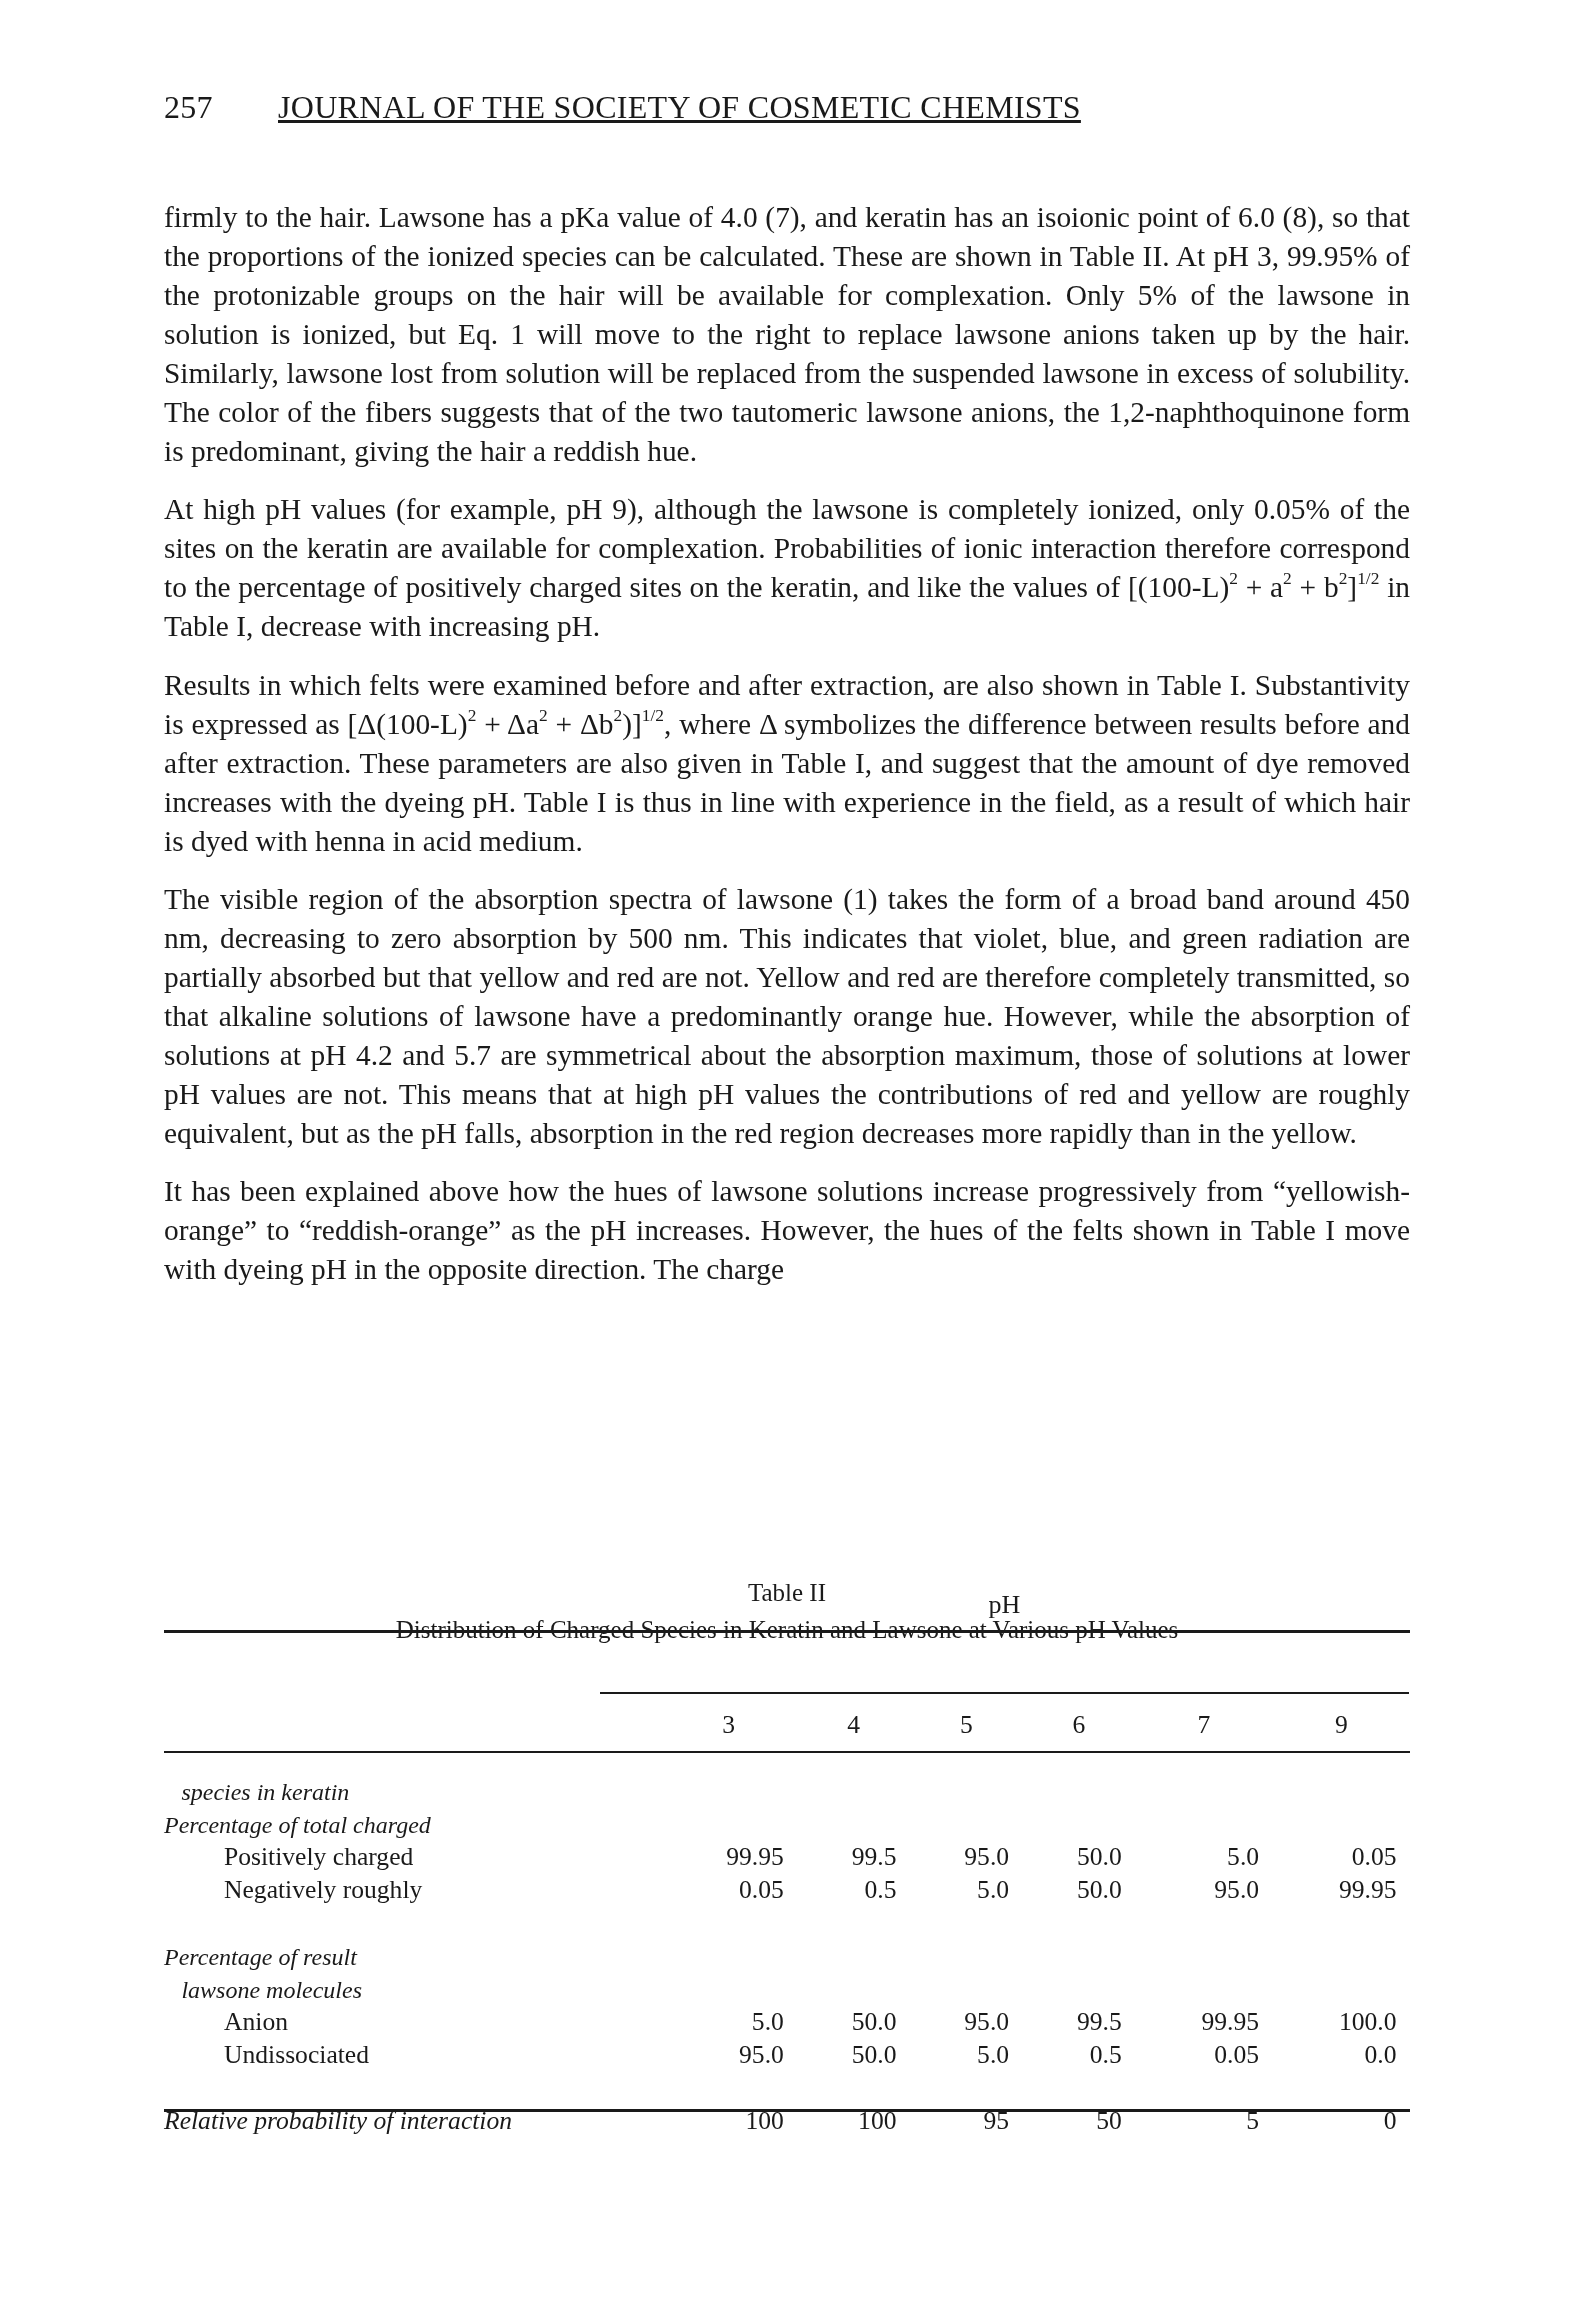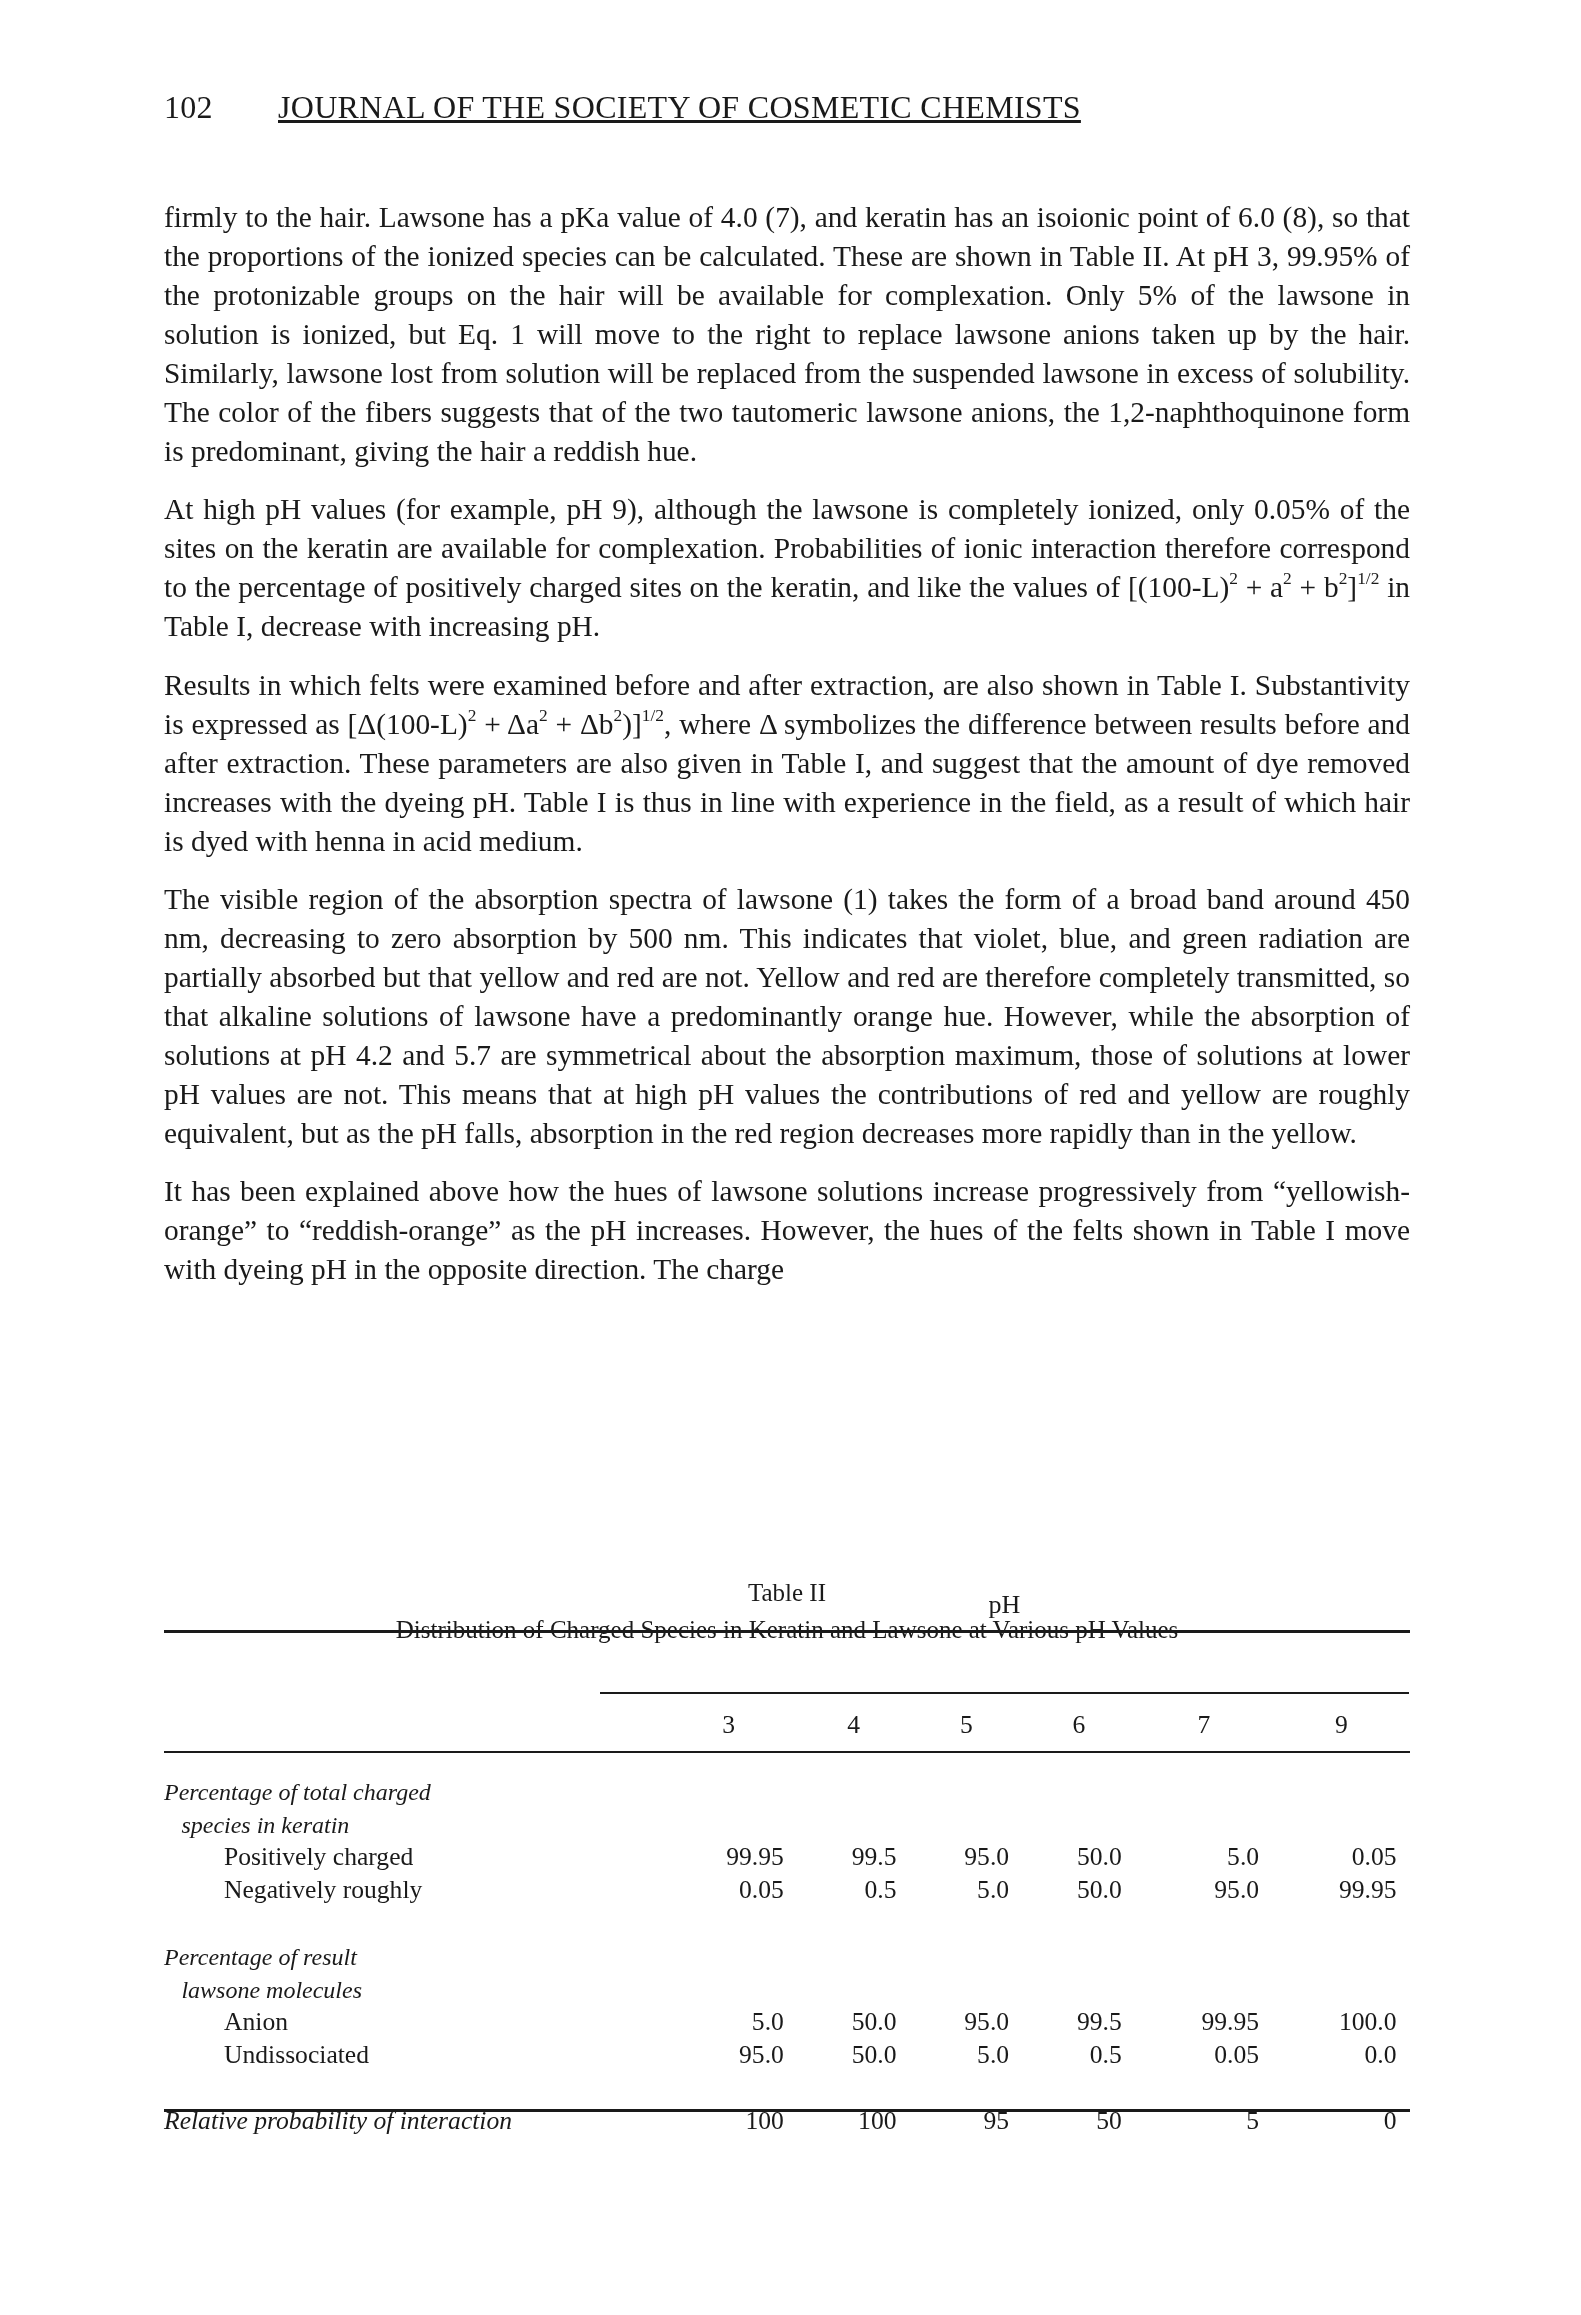--- a/index.html
+++ b/index.html
@@ -44,21 +44,21 @@
   .group td { font-style: italic; font-size: 24px; }
   .indent1 { padding-left: 17.4px !important; }
   .indent2 { padding-left: 60px !important; }
   .pad-r { padding-right: 13.5px !important; }
 </style>
 </head>
 <body>
 
 <div class="page">
   <div class="header">
-    <span class="pno">102</span>
+    <span class="pno">257</span>
     <span class="jtitle">JOURNAL OF THE SOCIETY OF COSMETIC CHEMISTS</span>
   </div>
 
   <div class="body-text" id="body-text">
       <p><span>firmly to the hair. Lawsone has a pKa value of 4.0 (7), and keratin has an isoionic point of 6.0 (8), so that the proportions of the ionized species can be calculated. These are shown in Table II. At pH 3, 99.95% of the protonizable groups on the hair will be available for complexation. Only 5% of the lawsone in solution is ionized, but Eq. 1 will move to the right to replace lawsone anions taken up by the hair. Similarly, lawsone lost from solution will be replaced from the suspended lawsone in excess of solubility. The color of the fibers suggests that of the two tautomeric lawsone anions, the 1,2-naph­thoquinone form is predominant, giving the hair a reddish hue.</span></p>
       <p><span>At high pH values (for example, pH 9), although the lawsone is completely ionized, only 0.05% of the sites on the keratin are available for complexation. Probabilities of ionic interaction therefore correspond to the percentage of positively charged sites on the keratin, and like the values of [(100-L)</span><sup>2</sup><span> + a</span><sup>2</sup><span> + b</span><sup>2</sup><span>]</span><sup>1/2</sup><span> in Table I, decrease with increasing pH.</span></p>
       <p><span>Results in which felts were examined before and after extraction, are also shown in Table I. Substantivity is expressed as [Δ(100-L)</span><sup>2</sup><span> + Δa</span><sup>2</sup><span> + Δb</span><sup>2</sup><span>)]</span><sup>1/2</sup><span>, where Δ symbolizes the difference between results before and after extraction. These parameters are also given in Table I, and suggest that the amount of dye removed increases with the dyeing pH. Table I is thus in line with experience in the field, as a result of which hair is dyed with henna in acid medium.</span></p>
       <p><span>The visible region of the absorption spectra of lawsone (1) takes the form of a broad band around 450 nm, decreasing to zero absorption by 500 nm. This indicates that violet, blue, and green radiation are partially absorbed but that yellow and red are not. Yellow and red are therefore completely transmitted, so that alkaline solutions of lawsone have a predominantly orange hue. However, while the absorption of solutions at pH 4.2 and 5.7 are symmetrical about the absorption maximum, those of solutions at lower pH values are not. This means that at high pH values the contributions of red and yellow are roughly equivalent, but as the pH falls, absorption in the red region decreases more rapidly than in the yellow.</span></p>
       <p><span>It has been explained above how the hues of lawsone solutions increase progressively from “yellowish-orange” to “reddish-orange” as the pH increases. However, the hues of the felts shown in Table I move with dyeing pH in the opposite direction. The charge</span></p>
     </div>
@@ -90,24 +90,24 @@
           <td class="num">4</td>
           <td class="num">5</td>
           <td class="num">6</td>
           <td class="num">7</td>
           <td class="num">9</td>
         </tr>
         <tr class="spacer">
           <td colspan="7"></td>
         </tr>
         <tr class="group">
-          <td class="lbl" colspan="7">Percentage of total charged</td>
+          <td class="lbl indent1" colspan="7">species in keratin</td>
         </tr>
         <tr class="group">
-          <td class="lbl indent1" colspan="7">species in keratin</td>
+          <td class="lbl" colspan="7">Percentage of total charged</td>
         </tr>
         <tr>
           <td class="lbl indent2">Positively charged</td>
           <td class="num pad-r">99.95</td>
           <td class="num pad-r">99.5</td>
           <td class="num pad-r">95.0</td>
           <td class="num pad-r">50.0</td>
           <td class="num pad-r">5.0</td>
           <td class="num pad-r">0.05</td>
         </tr>

